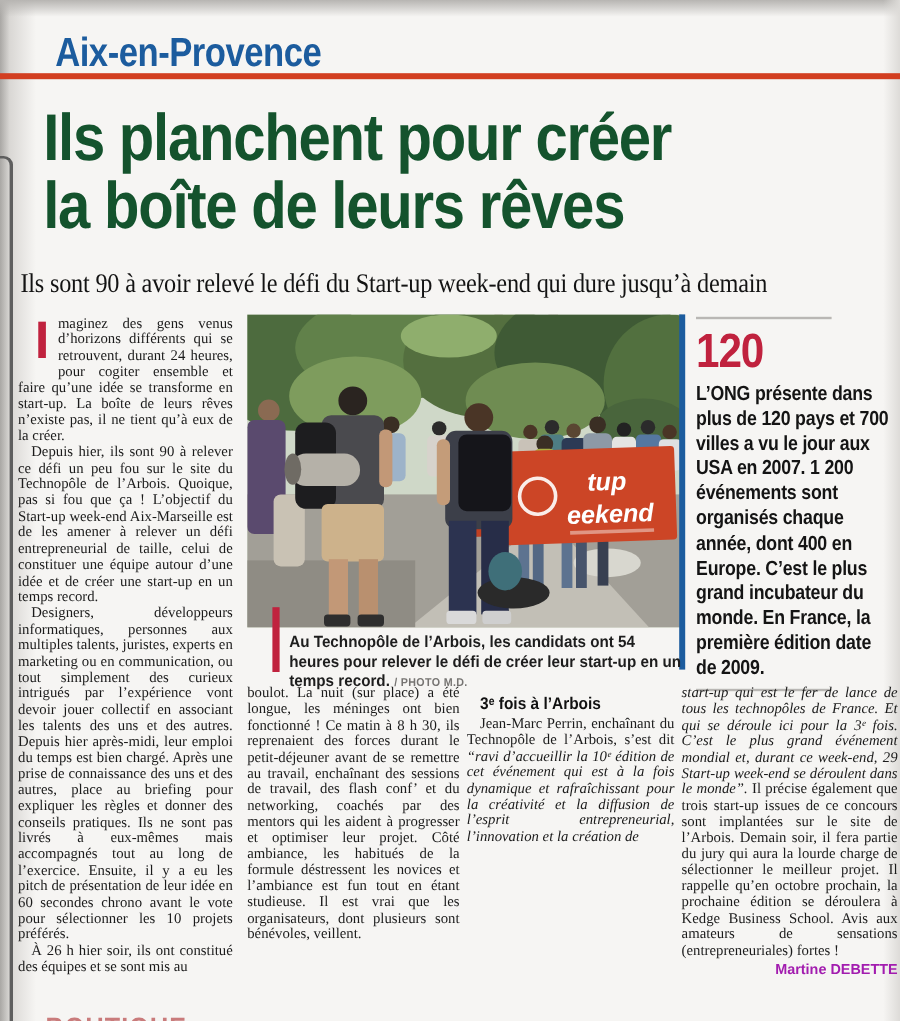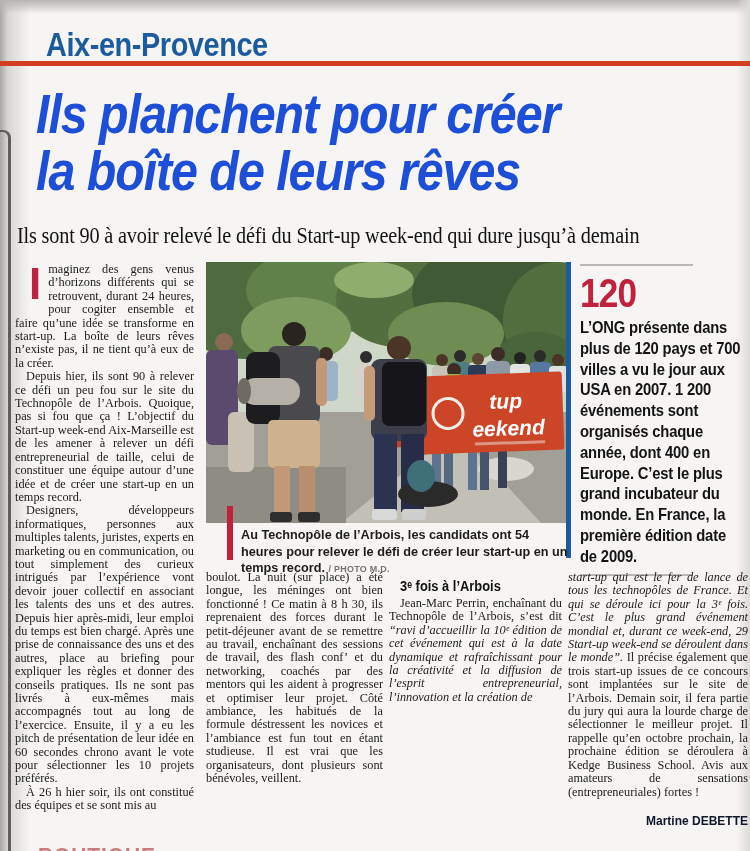--- a/index.html
+++ b/index.html
@@ -25,21 +25,21 @@
   
   .section-label { position:absolute; left:46px; top:25px; z-index:3;
     font-family:"Liberation Sans", sans-serif; font-weight:bold; font-size:34px;
     letter-spacing:-0.5px; color:#1c5c9e; transform:scaleX(.85); transform-origin:left top;
     white-space:nowrap; }
   .red-rule { position:absolute; left:0; top:61px; width:750px; height:5px;
     background:#d23e20; z-index:2; }
 
   
   .headline { position:absolute; left:36px; top:86px; z-index:2;
-    font-family:"Liberation Sans", sans-serif; font-weight:bold; color:#1d4ed8;font-style:italic; }
+    font-family:"Liberation Sans", sans-serif; font-weight:bold; color:#14532d; }
   .headline .hl { font-size:55px; line-height:57px; letter-spacing:-1.2px;
     transform:scaleX(.88); transform-origin:left top; white-space:nowrap; }
 
   .subhead { position:absolute; left:17px; top:223px; z-index:2;
     font-family:"Liberation Serif", serif; font-size:22.5px; color:#131313;
     letter-spacing:-0.2px; transform:scaleX(.9); transform-origin:left top; white-space:nowrap; }
 
   
   .bodycol { position:absolute; text-align:justify;
     font-size:12.3px; line-height:13.4px; color:#1b1b1b; z-index:2; }
@@ -49,21 +49,21 @@
   .col2 { left:206px; top:571px; width:177px; }
   .col3 { left:389px; top:571px; width:173px; }
   .col4 { left:568px; top:571px; width:180px; }
   .dropcap { float:left; font-family:"Liberation Sans", sans-serif; font-weight:bold;
     font-size:44px; line-height:40px; color:#c0223e; margin:1px 7px 0 14px; }
   .quote { font-style:italic; }
   .interhead { font-family:"Liberation Sans", sans-serif; font-weight:bold;
     font-size:14px; line-height:16px; color:#111; margin:7px 0 3px 0;
     transform:scaleX(.92); transform-origin:left top; padding-left:12px; }
   .byline { font-family:"Liberation Sans", sans-serif; font-weight:bold;
-    font-size:12px; text-align:right; margin-top:16px; color:#0f172a; }
+    font-size:12px; text-align:right; margin-top:3px; color:#a21caf; }
 
   
   .photo { position:absolute; left:206px; top:262px; width:362px; height:261px;
     overflow:hidden; z-index:2; background:#cfd8c8; }
   .caption-bar { position:absolute; left:227px; top:506px; width:6px; height:54px;
     background:#c0223e; z-index:4; }
   .caption { position:absolute; left:241px; top:527px; width:352px; z-index:4;
     font-family:"Liberation Sans", sans-serif; font-weight:bold;
     font-size:13.5px; line-height:16.5px; color:#1d1d1d;
     transform:scaleX(.94); transform-origin:left top; }
@@ -221,21 +221,21 @@
   <div class="stext">L’ONG présente dans plus de 120 pays et 700 villes a vu le jour aux USA en 2007. 1 200 événements sont organisés chaque année, dont 400 en Europe. C’est le plus grand incubateur du monde. En France, la première édition date de 2009.</div>
   <div class="thin-rule"></div>
 </div>
 
 <div class="bodycol col2">
   <p class="first">boulot. La nuit (sur place) a été longue, les méninges ont bien fonctionné ! Ce matin à 8 h 30, ils reprenaient des forces durant le petit-déjeuner avant de se remettre au travail, enchaînant des sessions de travail, des flash conf’ et du networking, coachés par des mentors qui les aident à progresser et optimiser leur projet. Côté ambiance, les habitués de la formule déstressent les novices et l’ambiance est fun tout en étant studieuse. Il est vrai que les organisateurs, dont plusieurs sont bénévoles, veillent.</p>
 </div>
 
 <div class="bodycol col3">
   <div class="interhead">3ᵉ fois à l’Arbois</div>
-  <p><span>Jean-Marc Perrin, enchaînant du Technopôle de l’Arbois, s’est dit </span><span class="quote">“ravi d’accueillir la 10ᵉ édition de cet événement qui est à la date dynamique et rafraîchissant pour la créativité et la diffusion de l’esprit entrepreneurial, l’innovation et la création de</span></p>
+  <p><span>Jean-Marc Perrin, enchaînant du Technopôle de l’Arbois, s’est dit </span><span class="quote">“ravi d’accueillir la 10ᵉ édition de cet événement qui est à la fois dynamique et rafraîchissant pour la créativité et la diffusion de l’esprit entrepreneurial, l’innovation et la création de</span></p>
 </div>
 
 <div class="bodycol col4">
   <p class="first"><span class="quote">start-up qui est le fer de lance de tous les technopôles de France. Et qui se déroule ici pour la 3ᵉ fois. C’est le plus grand événement mondial et, durant ce week-end, 29 Start-up week-end se déroulent dans le monde”.</span><span> Il précise également que trois start-up issues de ce concours sont implantées sur le site de l’Arbois. Demain soir, il fera partie du jury qui aura la lourde charge de sélectionner le meilleur projet. Il rappelle qu’en octobre prochain, la prochaine édition se déroulera à Kedge Business School. Avis aux amateurs de sensations (entrepreneuriales) fortes !</span></p>
   <div class="byline">Martine DEBETTE</div>
 </div>
 
 <div class="footer-partial">BOUTIQUE</div>
 
 </body></html>

